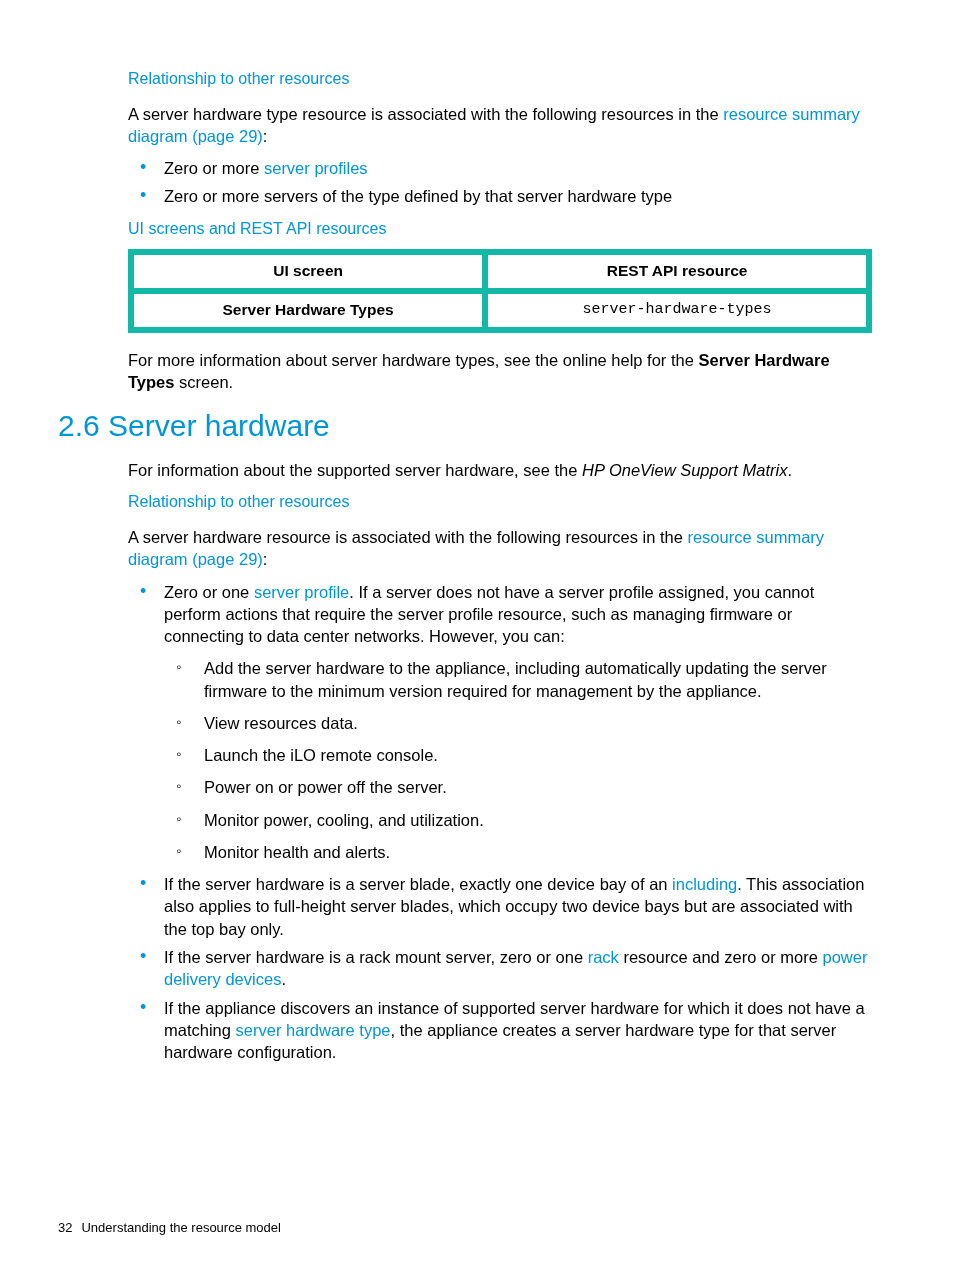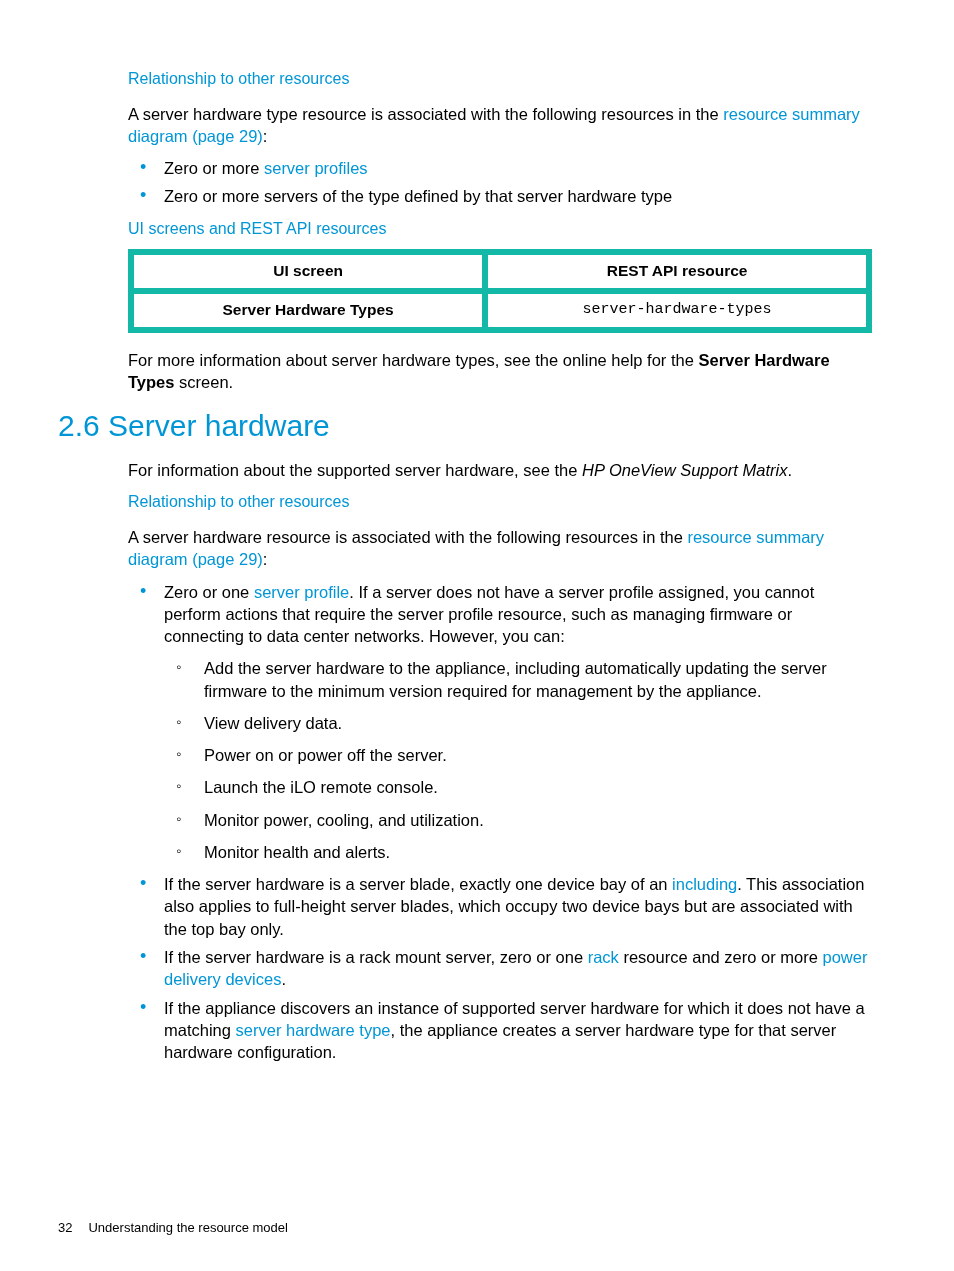--- a/index.html
+++ b/index.html
@@ -39,21 +39,21 @@
   }
   table.api th, table.api td {
     border: 6px solid #14b8a6; padding: 6px 8px; text-align: center; vertical-align: top;
   }
   table.api th { font-weight: bold; }
   .mono { font-family: "Courier New", monospace; font-size: 15px; }
   .footer {
     position: absolute; bottom: 34px; left: 58px;
     font-size: 13px; color: #000;
   }
-  .footer .pn { margin-right: 16px; }
+  .footer .pn { margin-right: 9px; }
 </style>
 </head>
 <body>
 
 <div class="content-indent">
   <h3 class="subsection">Relationship to other resources</h3>
   <p>
     <span>A server hardware type resource is associated with the following resources in the </span><a class="link">resource summary diagram (page 29)</a><span>:</span>
   </p>
   <ul class="bullets">
@@ -92,23 +92,23 @@
   <h3 class="subsection">Relationship to other resources</h3>
   <p>
     <span>A server hardware resource is associated with the following resources in the </span><a class="link">resource summary diagram (page 29)</a><span>:</span>
   </p>
 
   <ul class="bullets">
     <li>
       <span>Zero or one </span><a class="link">server profile</a><span>. If a server does not have a server profile assigned, you cannot perform actions that require the server profile resource, such as managing firmware or connecting to data center networks. However, you can:</span>
       <ul class="circles">
         <li>Add the server hardware to the appliance, including automatically updating the server firmware to the minimum version required for management by the appliance.</li>
-        <li>View delivery data.</li>
+        <li>View resources data.</li>
+        <li>Launch the iLO remote console.</li>
         <li>Power on or power off the server.</li>
-        <li>Launch the iLO remote console.</li>
         <li>Monitor power, cooling, and utilization.</li>
         <li>Monitor health and alerts.</li>
       </ul>
     </li>
     <li>
       <span>If the server hardware is a server blade, exactly one device bay of an </span><a class="link">including</a><span>. This association also applies to full-height server blades, which occupy two device bays but are associated with the top bay only.</span>
     </li>
     <li>
       <span>If the server hardware is a rack mount server, zero or one </span><a class="link">rack</a><span> resource and zero or more </span><a class="link">power delivery devices</a><span>.</span>
     </li>

